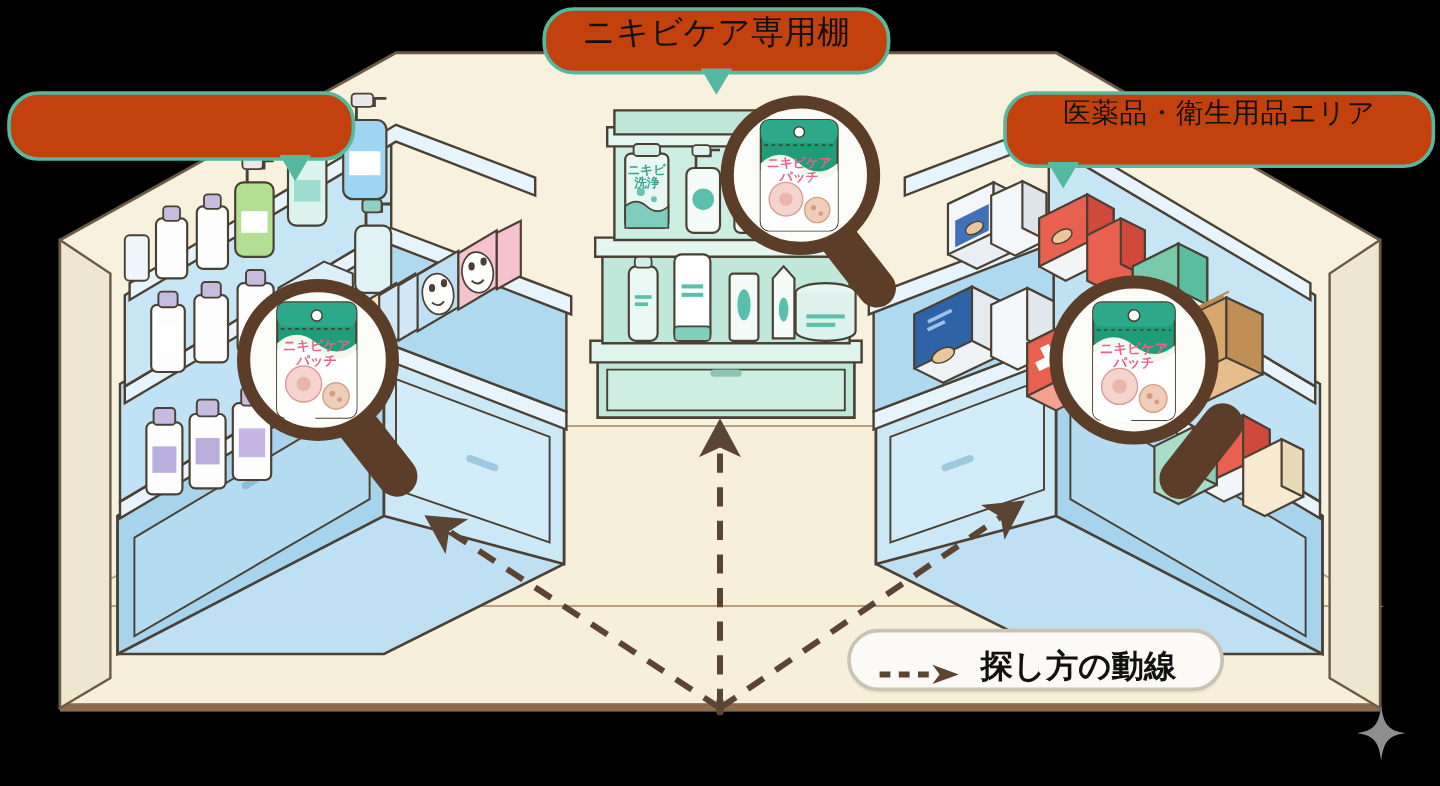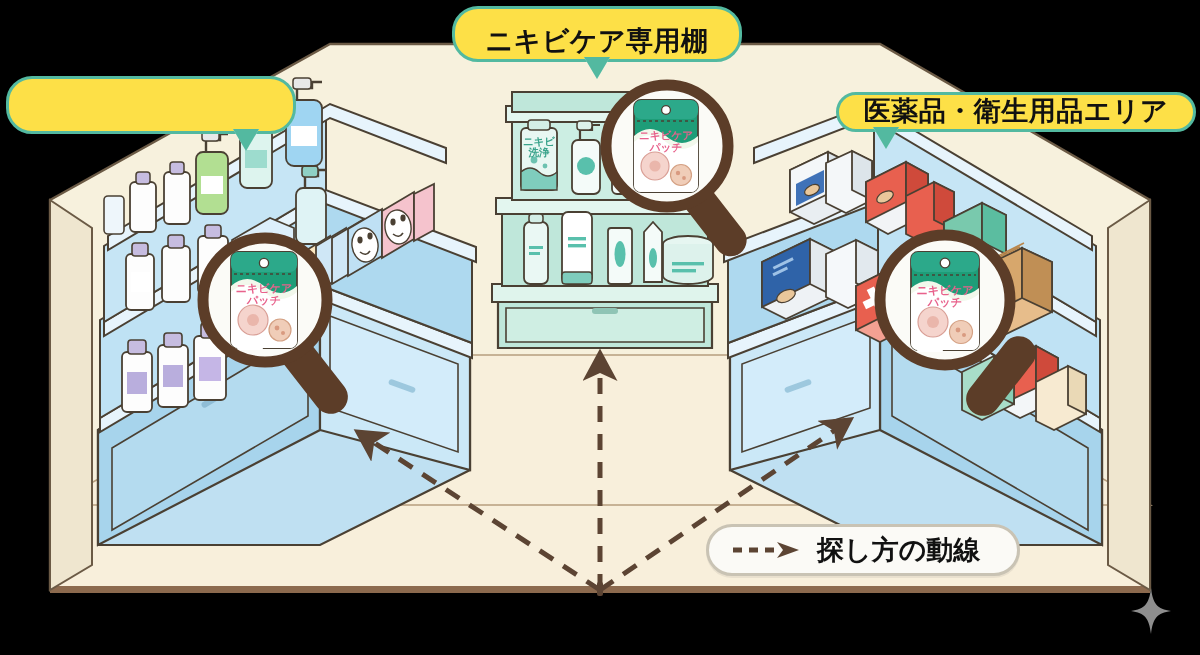--- a/index.html
+++ b/index.html
@@ -8,27 +8,27 @@
     width:1200px;height:655px;overflow:hidden;position:relative;
     font-family:"DejaVu Sans","Liberation Sans",sans-serif;
   }
   #stage{position:absolute;inset:0;width:1200px;height:655px;background:#000;}
   #scene{position:absolute;inset:0;}
   svg.layer{position:absolute;left:0;top:0;width:1200px;height:655px;overflow:visible;}
 
   
   .bubble{
     position:absolute;
-    background:#fde047;
+    background:#c2410c;
     border:3px solid #53b9a0;
     border-radius:26px;
     color:#111;
-    font-weight:700;
+    font-weight:400;
     letter-spacing:.5px;
-    display:flex;align-items:flex-end;justify-content:center;
+    display:flex;align-items:flex-start;justify-content:center;
     box-sizing:border-box;
     white-space:nowrap;
   }
   .bubble .tail{
     position:absolute;
     width:26px;height:22px;
     background:#bde8dc;
     left:50%;margin-left:-13px;
     bottom:-20px;
     clip-path:polygon(0 0,100% 0,50% 100%);
@@ -38,29 +38,29 @@
     width:32px;height:26px;
     background:#53b9a0;
     clip-path:polygon(0 0,100% 0,50% 100%);
     z-index:-1;
   }
 
   #bubble-skincare{left:6px;top:76px;width:290px;height:58px;font-size:27px;}
   #bubble-skincare .tail{left:auto;right:34px;margin-left:0;}
   #bubble-acne{left:452px;top:6px;width:290px;height:56px;font-size:27px;}
   #bubble-acne .tail{left:50%;margin-left:-13px;}
-  #bubble-medicine{left:836px;top:76px;width:360px;height:40px;font-size:27px;margin-top:16px;}
+  #bubble-medicine{left:836px;top:76px;width:360px;height:64px;font-size:23px;}
   #bubble-medicine .tail{left:34px;margin-left:0;}
 
   
   #legend{
     position:absolute;left:706px;top:524px;
     width:314px;height:52px;
     background:#fbfaf6;border:3px solid #c9c3b4;border-radius:26px;
-    display:flex;align-items:center;gap:14px;
+    display:flex;align-items:flex-end;gap:14px;
     padding:0 22px;box-sizing:border-box;
     box-shadow:0 2px 0 rgba(0,0,0,.06);
   }
   #legend .legend-arrow{flex:0 0 auto;}
   #legend .legend-label{font-size:27px;font-weight:700;color:#111;}
 
   
   #entrance-label{
     position:absolute;left:0;right:0;top:606px;
     text-align:center;color:#8c6a4e;

